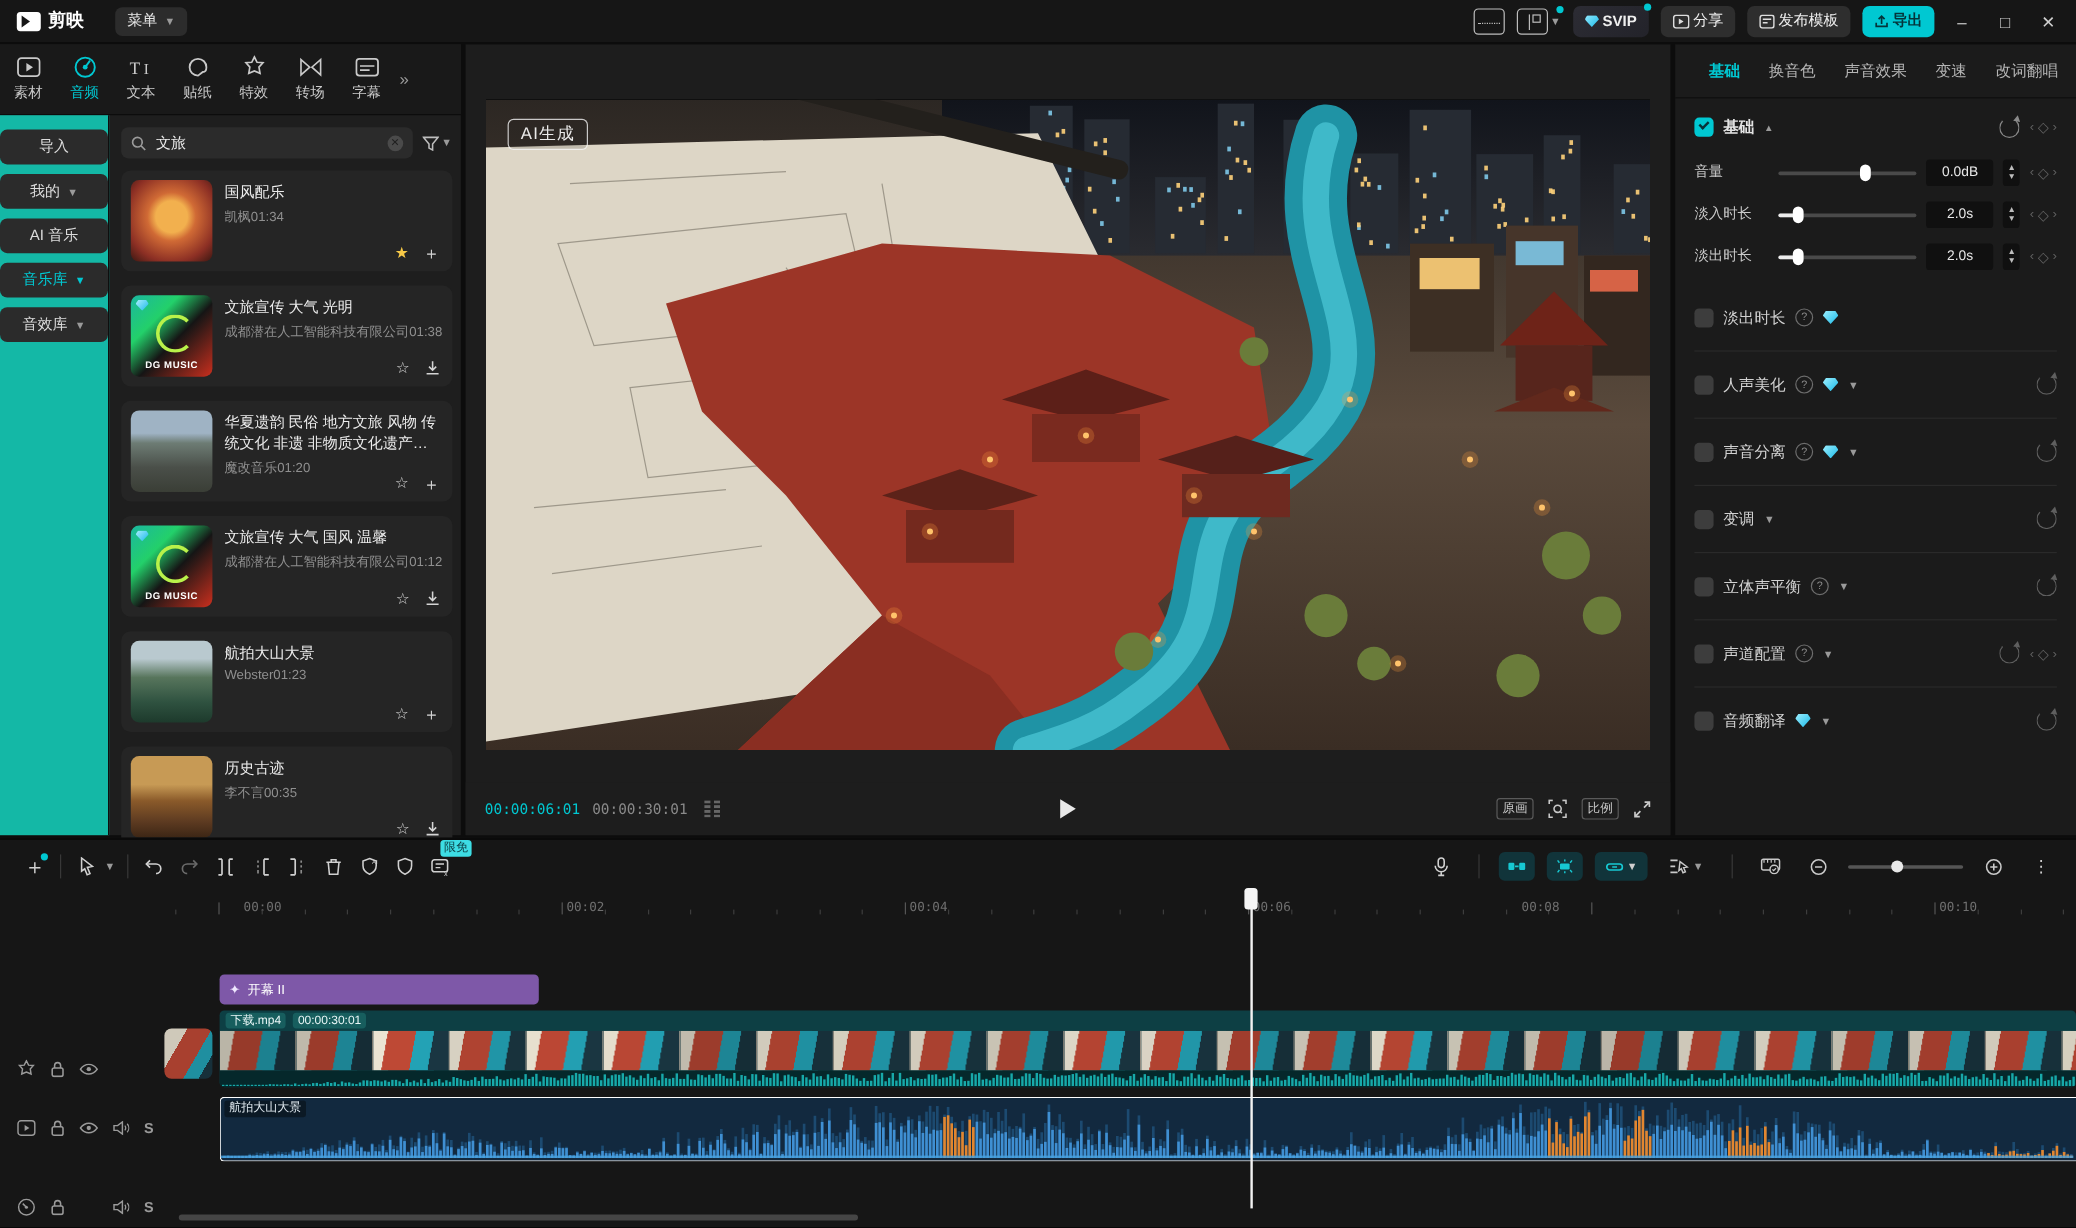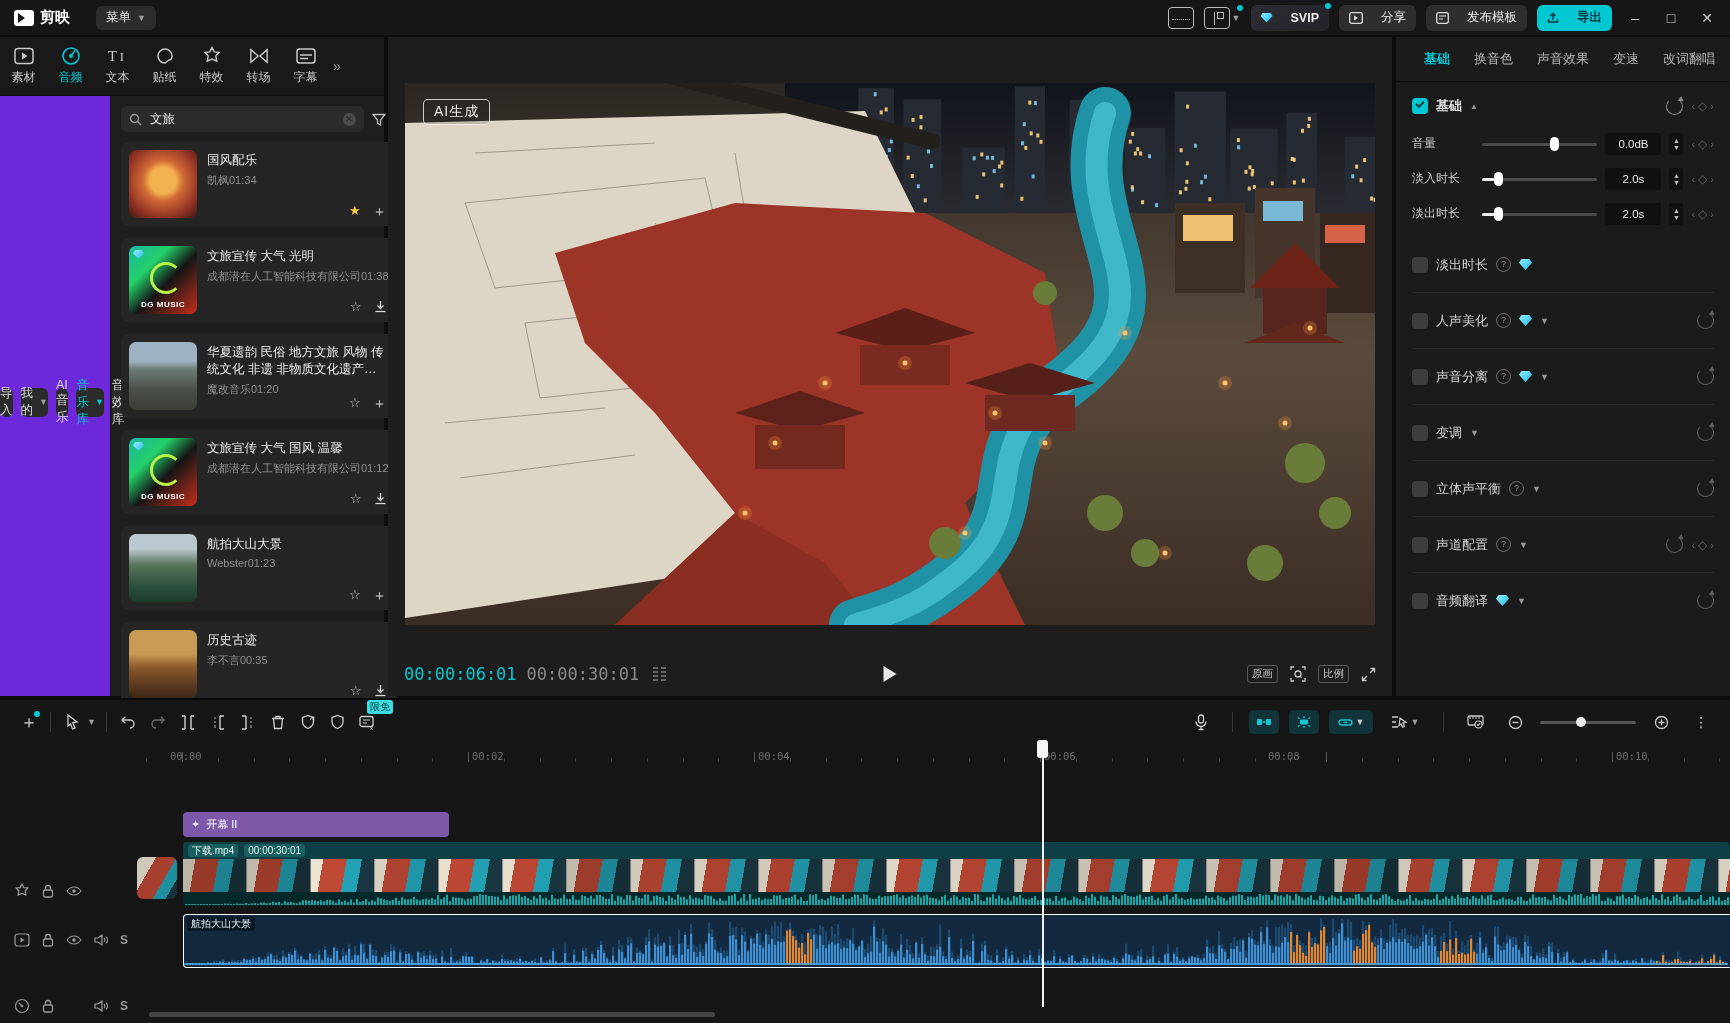--- a/index.html
+++ b/index.html
@@ -15,38 +15,38 @@
   .logo-mark::before{content:"";position:absolute;left:4px;top:3px;border-left:7px solid #161616;border-top:5px solid transparent;border-bottom:5px solid transparent}
   .menu-chip{margin-left:26px;background:#2c2c2c;border-radius:6px;height:24px;display:flex;align-items:center;gap:6px;padding:0 10px;color:#e5e5e5;font-size:12.5px}
   .caret{font-size:9px;color:#9a9a9a}
   .tb-date{position:absolute;left:0;right:0;text-align:center;font-size:13px;color:#e0e0e0;pointer-events:none}
   .tb-right{margin-left:auto;display:flex;align-items:center;gap:10px;padding-right:10px;position:relative;z-index:2}
   .tb-ic{width:24px;height:20px;border:1.5px solid #bdbdbd;border-radius:4px;position:relative}
   .tb-ic.lines::before{content:"";position:absolute;left:3px;right:3px;bottom:3px;height:5px;border-top:1.5px dotted #bdbdbd}
   .tb-ic.cols::before{content:"";position:absolute;left:4px;top:4px;bottom:3px;width:5px;border-right:1.5px solid #bdbdbd}
   .tb-ic.cols::after{content:"";position:absolute;left:12px;top:4px;width:5px;height:5px;border:1px solid #bdbdbd}
   .dot-teal{position:absolute;width:6px;height:6px;border-radius:50%;background:#00c8d2;top:-2px;right:-2px}
-  .chip{height:26px;border-radius:6px;background:#2e2e2e;display:flex;align-items:center;gap:18px;padding:0 10px;color:#eee;font-size:12.5px}
+  .chip{height:26px;border-radius:6px;background:#2e2e2e;display:flex;align-items:center;gap:3px;padding:0 10px;color:#eee;font-size:12.5px}
   .chip.svip{background:linear-gradient(135deg,#2c2c34,#23232a);position:relative;font-weight:bold}
   .chip.export{background:#00c8d2;color:#04343a;font-weight:bold}
   .diamond-ic{width:12px;height:10px;background:linear-gradient(135deg,#8fe9ff,#19b9e8);clip-path:polygon(20% 0,80% 0,100% 35%,50% 100%,0 35%)}
   .win-btn{width:26px;text-align:center;color:#cfcfcf;font-size:14px}
   
   .left-panel{position:absolute;left:0;top:37px;width:384px;height:659px;background:#1e1e1e;}
   .preview-panel{position:absolute;left:388px;top:37px;width:1004px;height:659px;background:#1d1d1d;}
   .right-panel{position:absolute;left:1396px;top:37px;width:334px;height:659px;background:#1b1b1b;}
 
   
   .media-tabs{height:58px;display:flex;align-items:center;background:#191919;border-bottom:1px solid #0c0c0c}
   .mtab{width:47px;display:flex;flex-direction:column;align-items:center;gap:3px;color:#c9c9c9;font-size:12px}
   .mtab .mic-ic{width:20px;height:20px;display:flex;align-items:center;justify-content:center;color:#c9c9c9}
   .mtab.active{color:#00c8d2}.mtab.active .mic-ic{color:#00c8d2}
   .mtab-more{margin-left:4px;color:#9a9a9a;font-size:14px}
   .left-body{display:flex;height:calc(659px - 59px)}
-  .lib-nav{width:110px;background:#6d28d9;border-right:1px solid #0e0e0e;padding-top:12px;display:flex;flex-direction:row;gap:8px;align-items:center}
+  .lib-nav{width:110px;background:#14b8a6;border-right:1px solid #0e0e0e;padding-top:12px;display:flex;flex-direction:column;gap:8px;align-items:center}
   .lib-btn{width:90px;height:29px;background:#2b2b2b;border-radius:6px;display:flex;align-items:center;justify-content:center;gap:6px;font-size:12.5px;color:#dcdcdc}
   .lib-btn.active{color:#00c8d2}
   .music-pane{flex:1;padding:10px 10px 0 10px;position:relative}
   .search-row{display:flex;align-items:center;gap:8px}
   .search-box{flex:1;height:26px;background:#2b2b2b;border-radius:6px;display:flex;align-items:center;padding:0 8px;gap:6px}
   .search-box input{flex:1;background:transparent;border:none;outline:none;color:#eee;font-size:12.5px;font-family:"Liberation Sans",sans-serif}
   .clear-x{width:13px;height:13px;border-radius:50%;background:#4a4a4a;color:#1e1e1e;font-size:9px;line-height:13px;text-align:center}
   .funnel{color:#bdbdbd;display:flex;align-items:center;gap:2px}
   .music-list{margin-top:10px;display:flex;flex-direction:column;gap:12px}
   .mcard{background:#252525;border-radius:8px;height:84px;display:flex;padding:8px;box-sizing:border-box;gap:10px;position:relative}
@@ -67,21 +67,21 @@
   .mact{color:#d5d5d5;font-size:14px;line-height:1}
 
   
   .pv-head{height:40px;display:flex;align-items:center;padding:0 16px;color:#cfcfcf;font-size:12.5px}
   .pv-burger{margin-left:auto;color:#bdbdbd;letter-spacing:0}
   .pv-burger span{display:block;width:16px;height:2px;background:#bdbdbd;margin:3px 0;border-radius:1px}
   .video{position:absolute;left:17px;top:46px;width:970px;height:542px;background:#000;overflow:hidden}
   .ai-badge{position:absolute;left:18px;top:16px;border:1.5px solid rgba(255,255,255,.75);border-radius:5px;
             padding:3px 10px;color:rgba(255,255,255,.9);font-size:14px;letter-spacing:1px;background:rgba(30,30,30,.15)}
   .pv-controls{position:absolute;left:0;right:0;bottom:0;height:44px;display:flex;align-items:center;padding:0 16px;background:#1d1d1d}
-  .tc{font-family:"DejaVu Sans Mono",monospace;font-size:17px}
+  .tc{font-family:"DejaVu Sans Mono",monospace;font-size:12px}
   .tc.cur{color:#00c8d2}.tc.tot{color:#8a8a8a;margin-left:10px}
   .mini-cols{display:flex;gap:3px;margin-left:14px}
   .mini-cols i{display:block;width:5px;height:14px;background:linear-gradient(#666 60%,transparent 0) 0 0/5px 4px}
   .play-btn{position:absolute;left:50%;top:50%;transform:translate(-50%,-50%);width:0;height:0;border-left:13px solid #e8e8e8;border-top:8px solid transparent;border-bottom:8px solid transparent}
   .pv-right{margin-left:auto;display:flex;align-items:center;gap:12px;color:#c9c9c9}
   .pv-chip{border:1px solid #5a5a5a;border-radius:3px;font-size:10.5px;padding:1px 4px;color:#c9c9c9}
 
   
   .ins-tabs{height:44px;display:flex;align-items:center;gap:24px;padding:0 0 0 28px;border-bottom:1px solid #0e0e0e;font-size:13px;color:#b5b5b5}
   .ins-tab.active{color:#00c8d2;font-weight:bold}
@@ -917,21 +917,21 @@
               <path d="M4.5 7.5h6M7.5 4.5v6" stroke="#c9c9c9" stroke-width="1.3"></path>
             </svg>
         </span>
         <span class="tl-ic" style="font-size:14px">⋮</span>
       </div>
     </div>
 
     <div class="ruler" id="ruler">
         <span class="tick" style="left: 146.25px;"></span>
         <span class="tick major" style="left: 182px;"></span>
-        <span class="tick-label" style="left: 170px;">00:00</span>
+        <span class="tick-label" style="left: 203px;">00:00</span>
         <span class="tick" style="left: 217.75px;"></span>
         <span class="tick" style="left: 253.5px;"></span>
         <span class="tick" style="left: 289.25px;"></span>
         <span class="tick" style="left: 325px;"></span>
         <span class="tick" style="left: 360.75px;"></span>
         <span class="tick" style="left: 396.5px;"></span>
         <span class="tick" style="left: 432.25px;"></span>
         <span class="tick major" style="left: 468px;"></span>
         <span class="tick-label" style="left: 472px;">00:02</span>
         <span class="tick" style="left: 503.75px;"></span>

